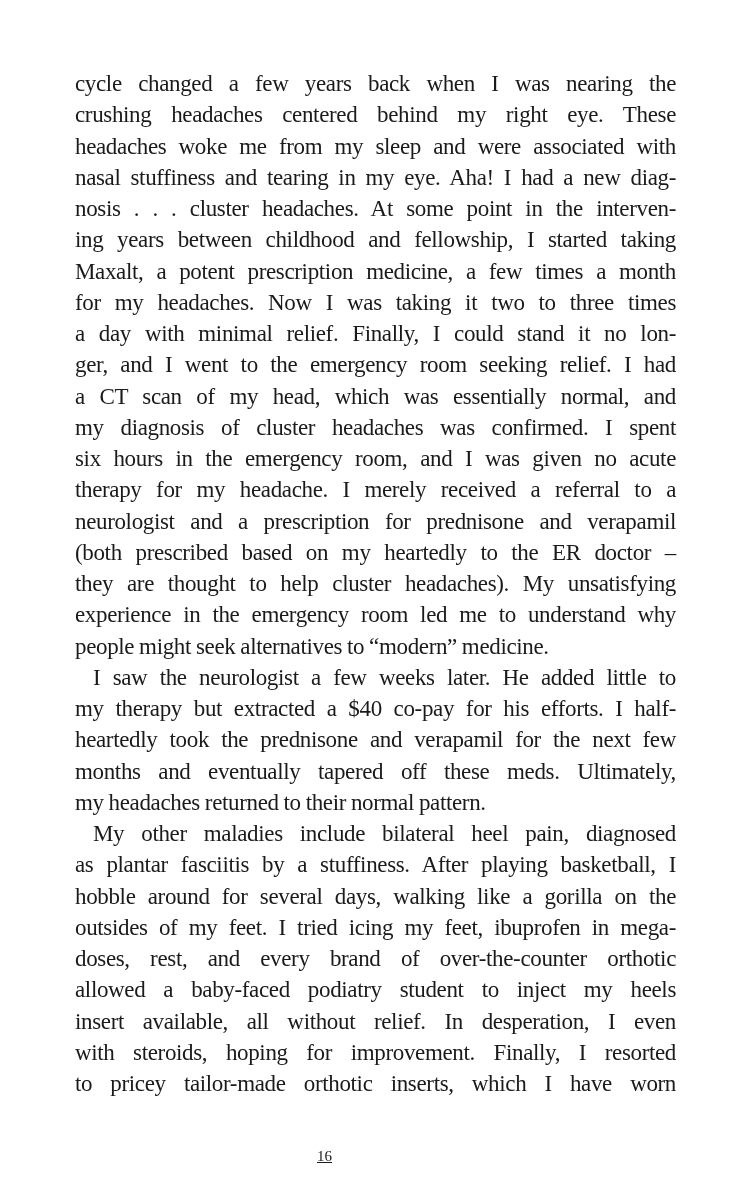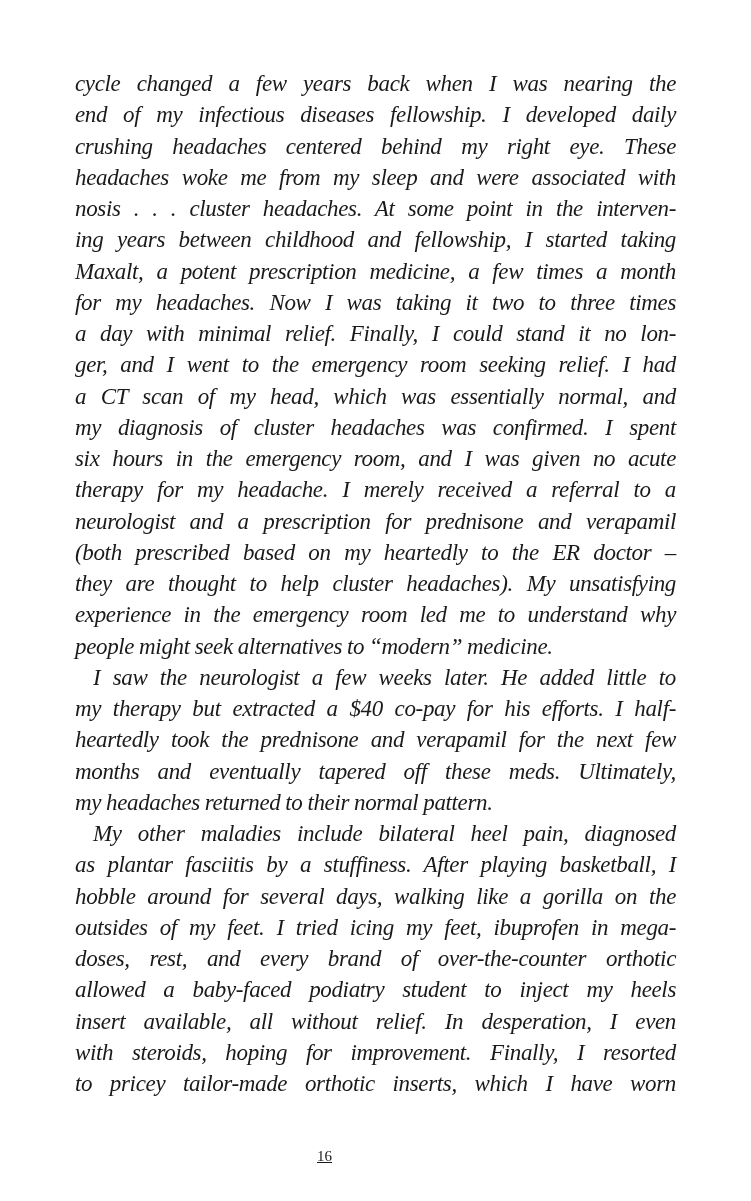--- a/index.html
+++ b/index.html
@@ -24,21 +24,20 @@
     }
     .line {
       display: block;
       height: 31.25px;
       line-height: 31.25px;
       white-space: nowrap;
       text-align: justify;
       text-align-last: justify;
       letter-spacing: -0.35px;
       word-spacing: -0.5px;
-      font-style: italic;
     }
     .line.last {
       text-align: right;
       text-align-last: left;
     }
     .line.indent {
       text-indent: 18px;
     }
     .page-number {
       position: absolute;
@@ -52,23 +51,23 @@
       text-decoration: underline;
     }
   </style>
 </head>
 <body>
 
 <div class="page">
 
   <div class="paragraph">
     <span class="line">cycle changed a few years back when I was nearing the</span>
-    <span class="line">end of my infectious diseases fellowship. I developed daily</span>
     <span class="line">crushing headaches centered behind my right eye. These</span>
     <span class="line">headaches woke me from my sleep and were associated with</span>
+    <span class="line">nasal stuffiness and tearing in my eye. Aha! I had a new diag-</span>
     <span class="line">nosis . . . cluster headaches. At some point in the interven-</span>
     <span class="line">ing years between childhood and fellowship, I started taking</span>
     <span class="line">Maxalt, a potent prescription medicine, a few times a month</span>
     <span class="line">for my headaches. Now I was taking it two to three times</span>
     <span class="line">a day with minimal relief. Finally, I could stand it no lon-</span>
     <span class="line">ger, and I went to the emergency room seeking relief. I had</span>
     <span class="line">a CT scan of my head, which was essentially normal, and</span>
     <span class="line">my diagnosis of cluster headaches was confirmed. I spent</span>
     <span class="line">six hours in the emergency room, and I was given no acute</span>
     <span class="line">therapy for my headache. I merely received a referral to a</span>

